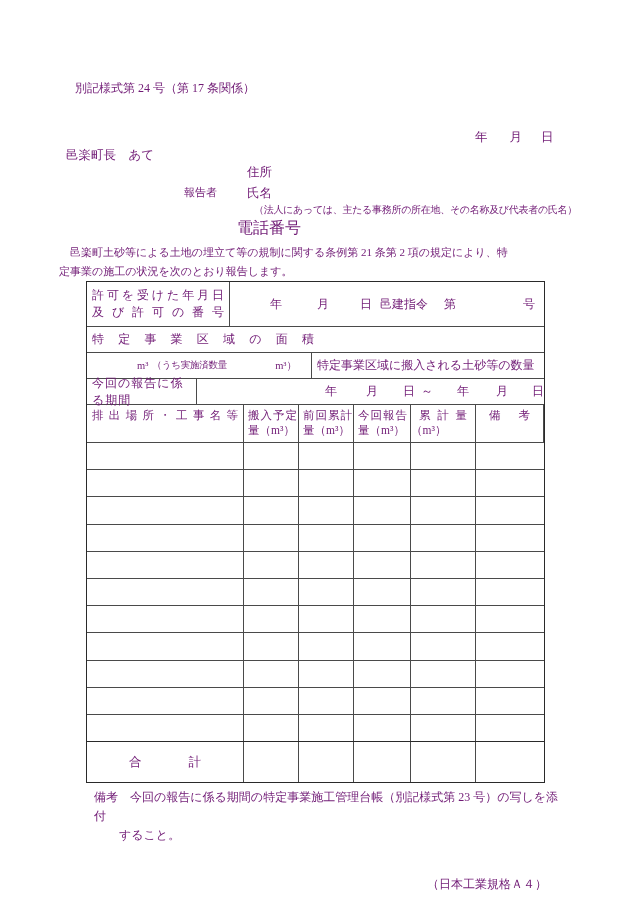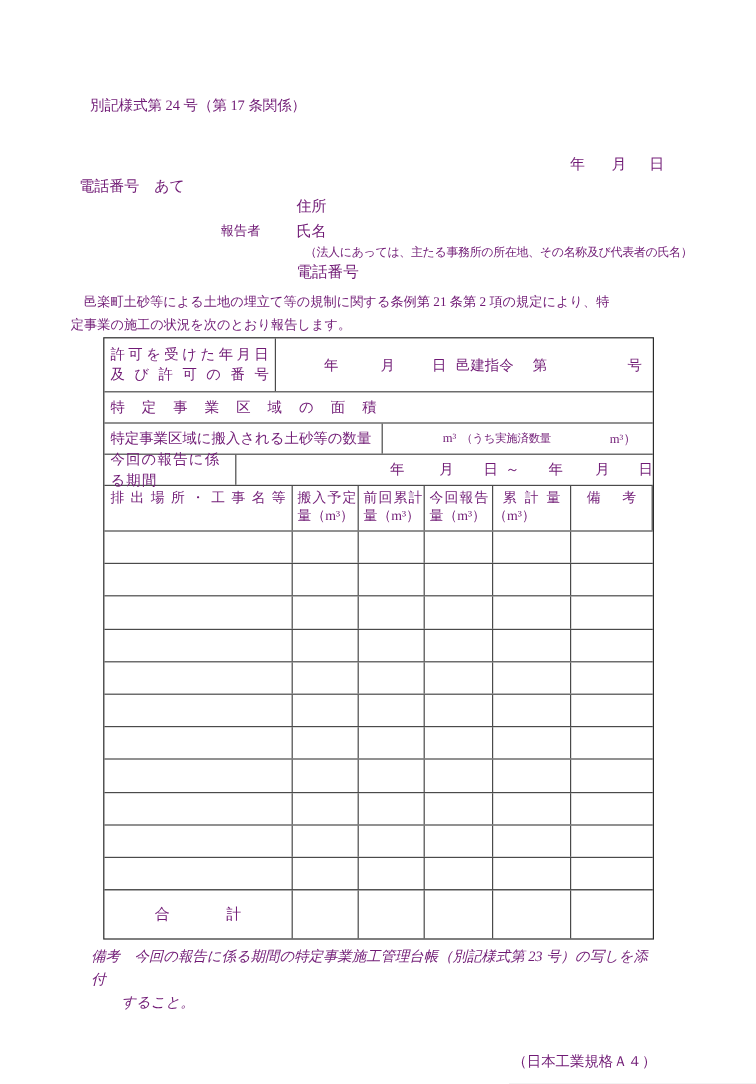--- a/index.html
+++ b/index.html
@@ -16,21 +16,21 @@
 
   .date-line { left:475px; top:129px; font-size:12.5px; display:flex; }
   .date-line span:nth-child(2){ margin-left:22px; }
   .date-line span:nth-child(3){ margin-left:19px; }
 
   .addressee { left:66px; top:147px; font-size:12.5px; }
   .addr-label { left:247px; top:164px; font-size:12.5px; }
   .reporter-label { left:184px; top:185px; font-size:11px; }
   .name-label { left:247px; top:185px; font-size:12.5px; }
   .corp-note { left:254px; top:203px; font-size:10px; letter-spacing:-0.3px; }
-  .phone-label { left:247px; top:218px; font-size:13px; }
+  .phone-label { left:237px; top:218px; font-size:16px; }
 
   .body-par { left:59px; top:243px; width:515px; font-size:11px; line-height:19px; }
 
   
   .form-table {
     position:absolute; left:86px; top:281px; width:459px; height:502px;
     border:1px solid #2a2a2a; display:flex; flex-direction:column; font-size:12px;
   }
   .trow { display:flex; border-bottom:1px solid #4a4a4a; }
   .r1 { height:45px; } .r2 { height:26px; } .r3 { height:26px; } .r4 { height:26px;gap:48px; }
@@ -86,36 +86,36 @@
   .gbody { flex:1; display:flex; flex-direction:column; }
   .grow { flex:1; display:flex; border-bottom:1px solid #4a4a4a; }
   .grow:last-child { border-bottom:none; }
   .gcell { border-right:1px solid #4a4a4a; }
 
   .total-row { height:41px; display:flex; border-top:1.5px solid #2a2a2a; }
   .tcell { border-right:1px solid #4a4a4a; display:flex; align-items:center; }
   .total-label { font-size:12.5px; }
   .total-label .jchars { padding:0 42px; }
 
-  .foot-note { left:76px; top:788px; font-size:12px; line-height:19px; width:470px;font-style:italic; }
+  .foot-note { left:94px; top:788px; font-size:12px; line-height:19px; width:470px; }
   .foot-note .ln2 { padding-left:25px; }
   .jis-label { left:0; top:876px; width:547px; text-align:right; font-size:12px; }
 </style>
 </head>
 <body>
 
 <div class="page">
 
   <div class="abs form-number">別記様式第 24 号（第 17 条関係）</div>
   <div class="abs date-line">
       <span>年</span>
       <span>月</span>
       <span>日</span>
     </div>
-  <div class="abs addressee">電話番号　あて</div>
+  <div class="abs addressee">邑楽町長　あて</div>
 
   <div class="abs addr-label">住所</div>
   <div class="abs reporter-label">報告者</div>
   <div class="abs name-label">氏名</div>
   <div class="abs corp-note">（法人にあっては、主たる事務所の所在地、その名称及び代表者の氏名）</div>
   <div class="abs phone-label">電話番号</div>
 
   <div class="abs body-par">
     <div>　邑楽町土砂等による土地の埋立て等の規制に関する条例第 21 条第 2 項の規定により、特</div>
     <div>定事業の施工の状況を次のとおり報告します。</div>
@@ -166,27 +166,27 @@
             <span>区</span>
             <span>域</span>
             <span>の</span>
             <span>面</span>
             <span>積</span>
           </div>
       </div>
     </div>
 
     <div class="trow r3">
-      <div class="cell labW">
-        <div>特定事業区域に搬入される土砂等の数量</div>
-      </div>
       <div class="cell val">
         <span class="unit">m³</span>
         <span class="paren">（うち実施済数量</span>
         <span class="close">m³）</span>
+      </div>
+      <div class="cell labW">
+        <div>特定事業区域に搬入される土砂等の数量</div>
       </div>
     </div>
 
     <div class="trow r4">
       <div class="cell labL">
         <div style="letter-spacing:1px;">今回の報告に係る期間</div>
       </div>
       <div class="cell val pd">
           <span>年</span>
           <span>月</span>

